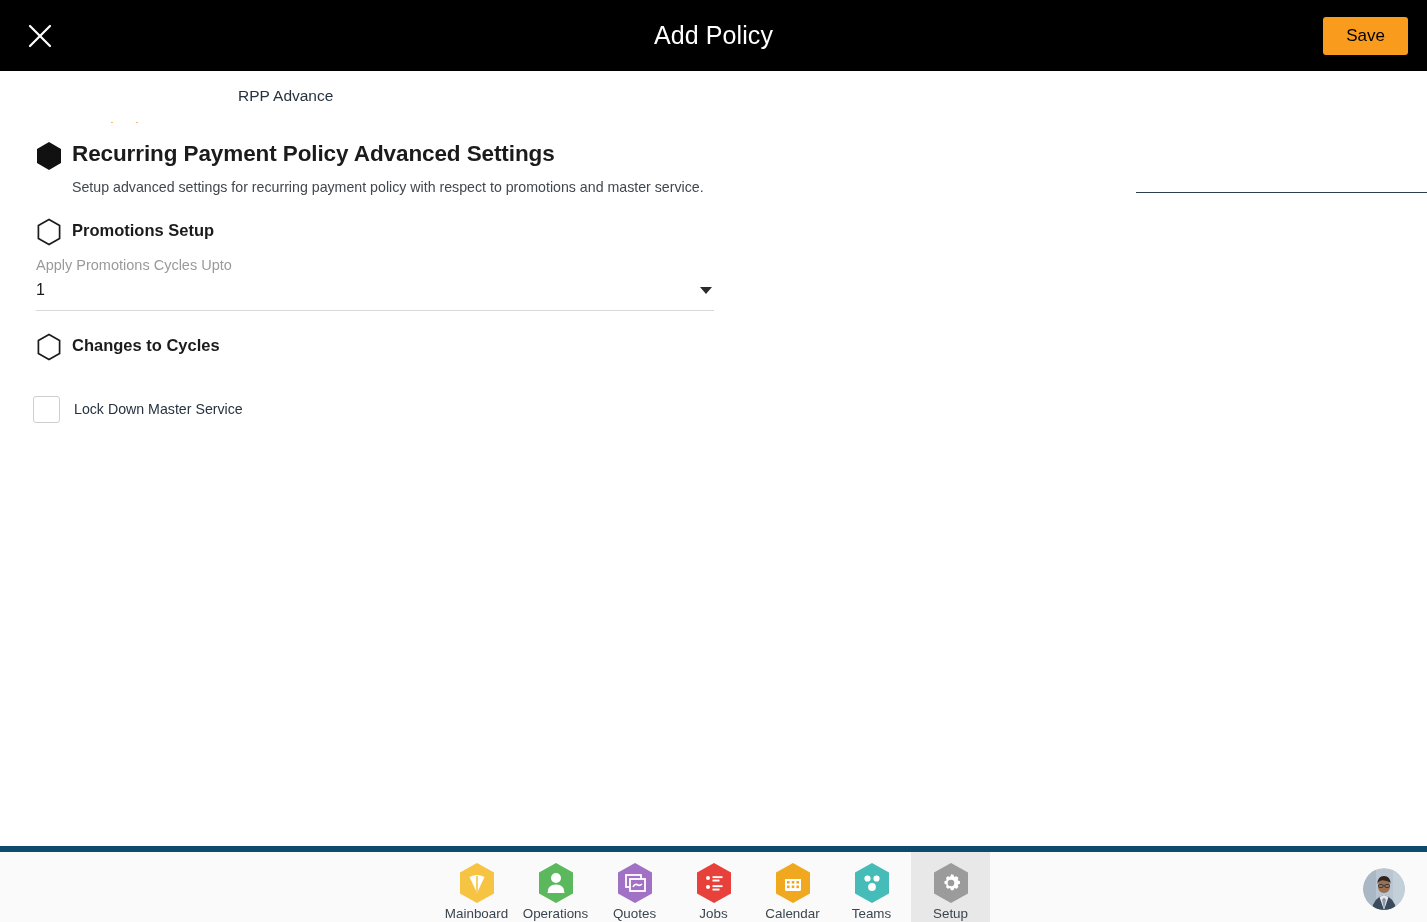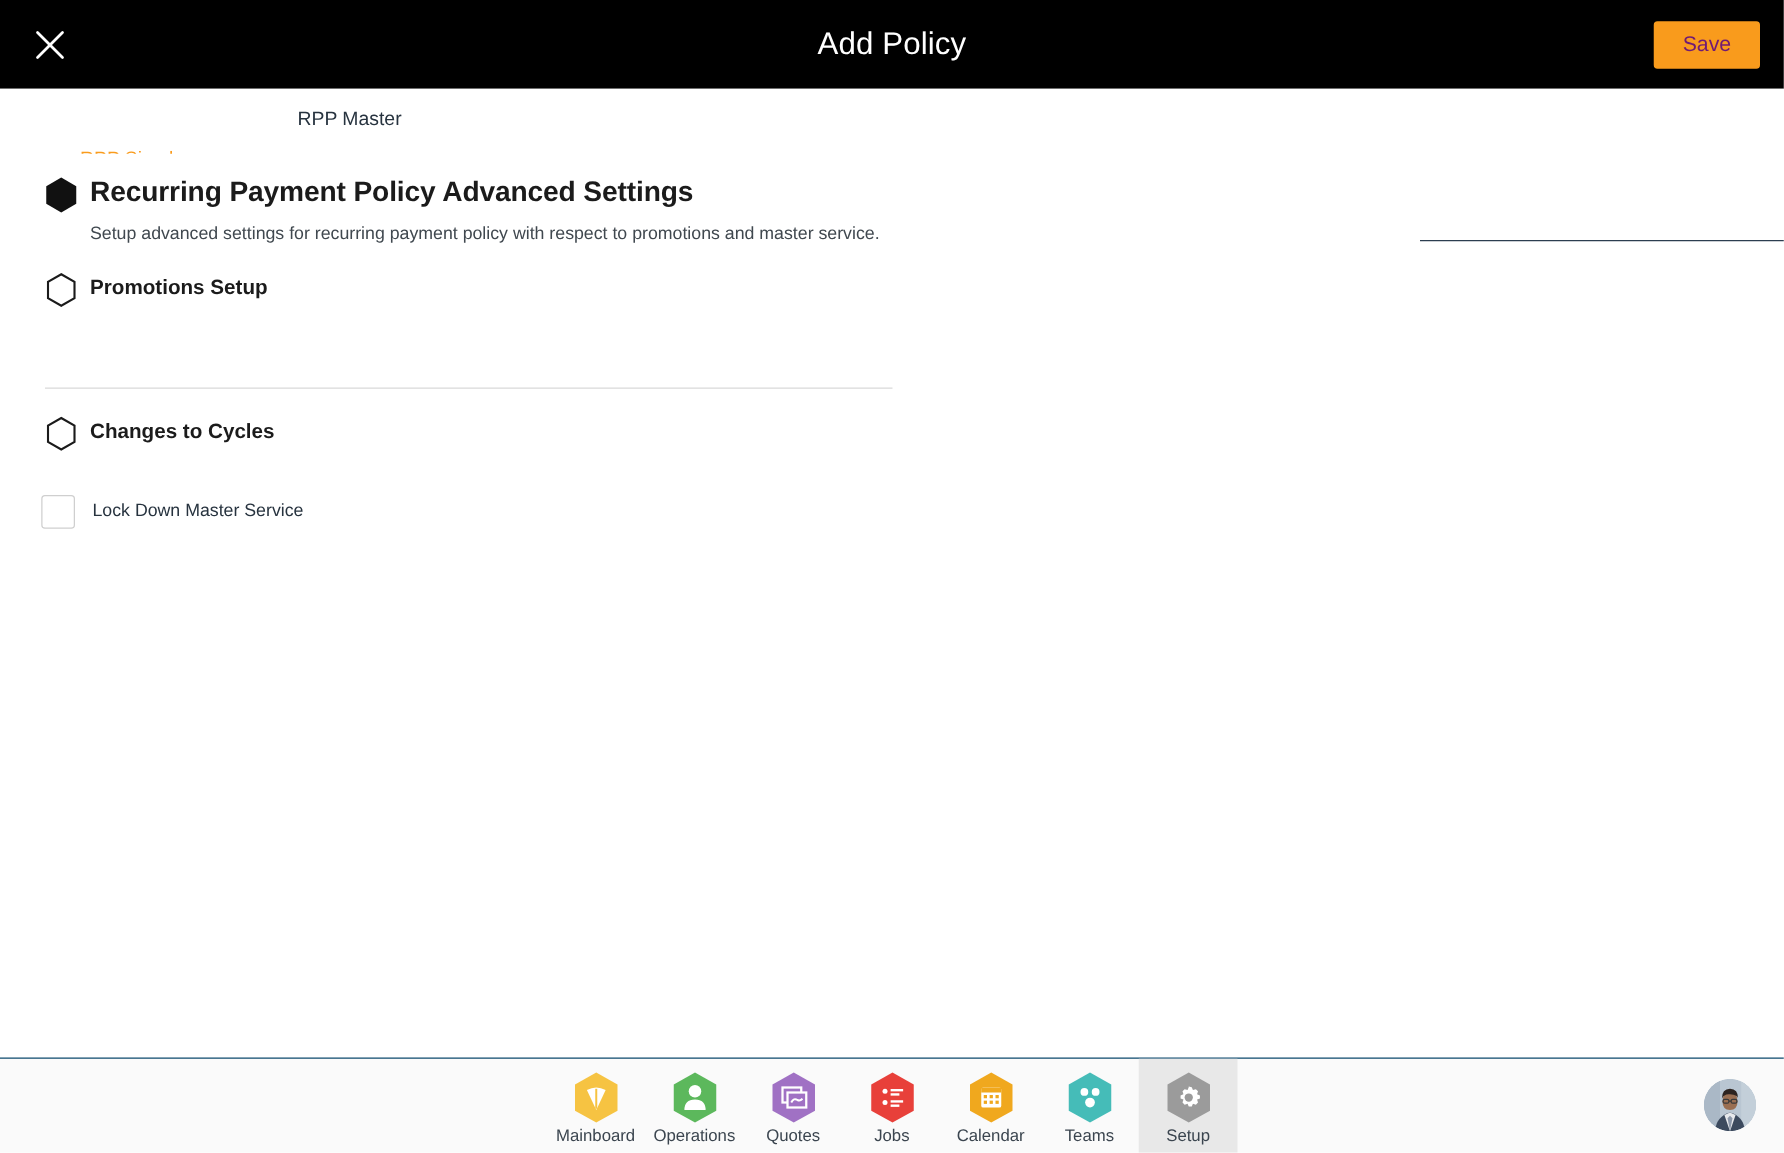--- a/index.html
+++ b/index.html
@@ -49,21 +49,21 @@
   }
 
   #save-btn {
     position: absolute;
     right: 19px;
     top: 17px;
     height: 38px;
     min-width: 85px;
     padding: 0 18px;
     background: #f99b1c;
-    color: #701a75;
+    color: #000000;
     border: none;
     border-radius: 3px;
     font-family: "Liberation Sans", sans-serif;
     font-size: 17px;
     font-weight: 400;
     cursor: pointer;
     line-height: 38px;
   }
 
   
@@ -220,21 +220,21 @@
   }
 
   
   #bottomnav {
     position: absolute;
     left: 0;
     top: 846px;
     width: 1427px;
     height: 76px;
     background: #fafafa;
-    border-top: 1px solid #0c4a6e;
+    border-top: 6px solid #0c4a6e;
   }
   #nav-items {
     position: absolute;
     left: 0; top: 0;
     width: 1427px;
     height: 75px;
     display: flex;
     justify-content: center;
     align-items: flex-start;
   }
@@ -292,21 +292,21 @@
     </span>
   </div>
 
   <div id="topbar-title">Add Policy</div>
 
   <button id="save-btn">Save</button>
 </div>
 
 <div id="tabstrip">
   <div class="tab active-color" id="tab-rpp-simple">RPP Simple</div>
-  <div class="tab inactive-color" id="tab-rpp-advance">RPP Master</div>
+  <div class="tab inactive-color" id="tab-rpp-advance">RPP Advance</div>
 
   <div id="tabstrip-rule"></div>
 
   <div id="tab-indicator">
     <svg width="30" height="12" viewBox="0 0 30 12">
       <polyline points="9,0 15,9 21,0" fill="#ffffff" stroke="#2c3e50" stroke-width="1.3"></polyline>
     </svg>
   </div>
 </div>
 
@@ -320,20 +320,25 @@
   <div id="section-title">Recurring Payment Policy Advanced Settings</div>
   <div id="section-subtitle">Setup advanced settings for recurring payment policy with respect to promotions and master service.</div>
 
   <div class="hexbullet" id="hex-promotions">
     <svg width="24" height="28" viewBox="0 0 24 28">
       <polygon points="12,1.4 22.6,7.4 22.6,20.6 12,26.6 1.4,20.6 1.4,7.4" fill="none" stroke="#1b1b1b" stroke-width="1.7"></polygon>
     </svg>
   </div>
   <div class="group-head" id="head-promotions">Promotions Setup</div>
 
+  <div id="select-field">
+    <div id="select-label">Apply Promotions Cycles Upto</div>
+    <div id="select-value">1</div>
+    <div id="select-caret"></div>
+  </div>
   <div id="select-underline"></div>
 
   <div class="hexbullet" id="hex-cycles">
     <svg width="24" height="28" viewBox="0 0 24 28">
       <polygon points="12,1.4 22.6,7.4 22.6,20.6 12,26.6 1.4,20.6 1.4,7.4" fill="none" stroke="#1b1b1b" stroke-width="1.7"></polygon>
     </svg>
   </div>
   <div class="group-head" id="head-cycles">Changes to Cycles</div>
 
   <div id="checkbox-row">

